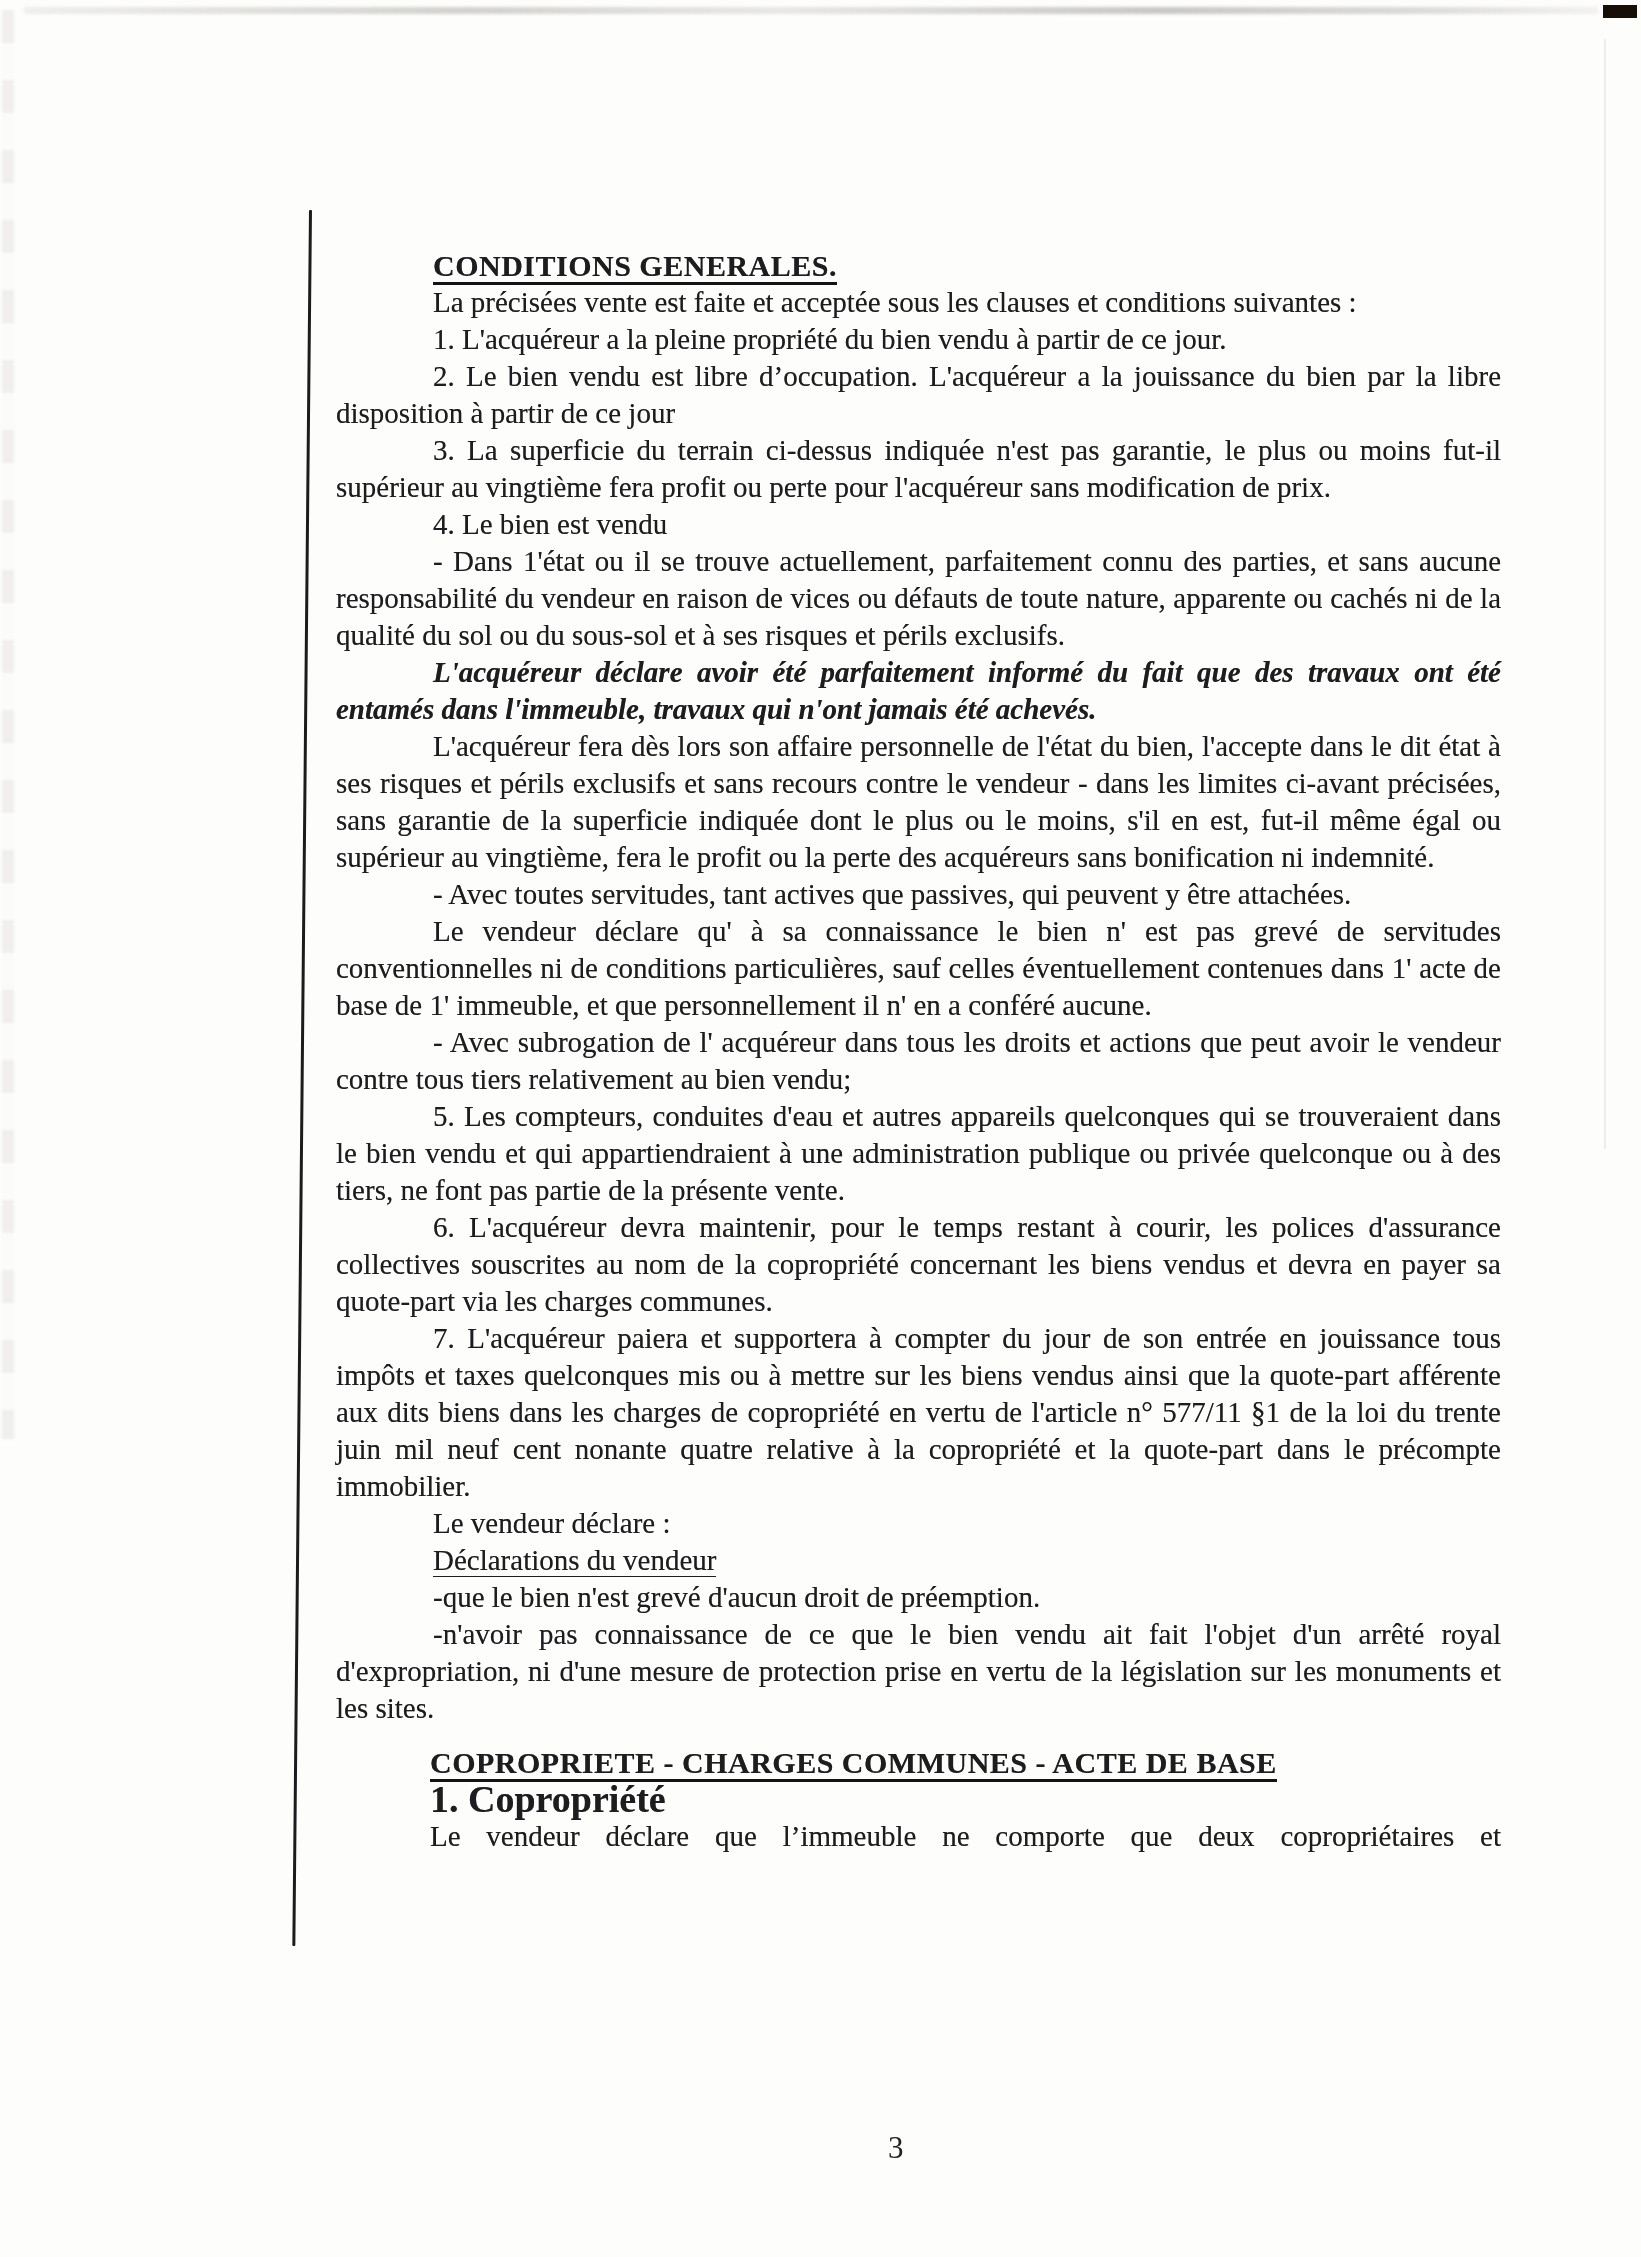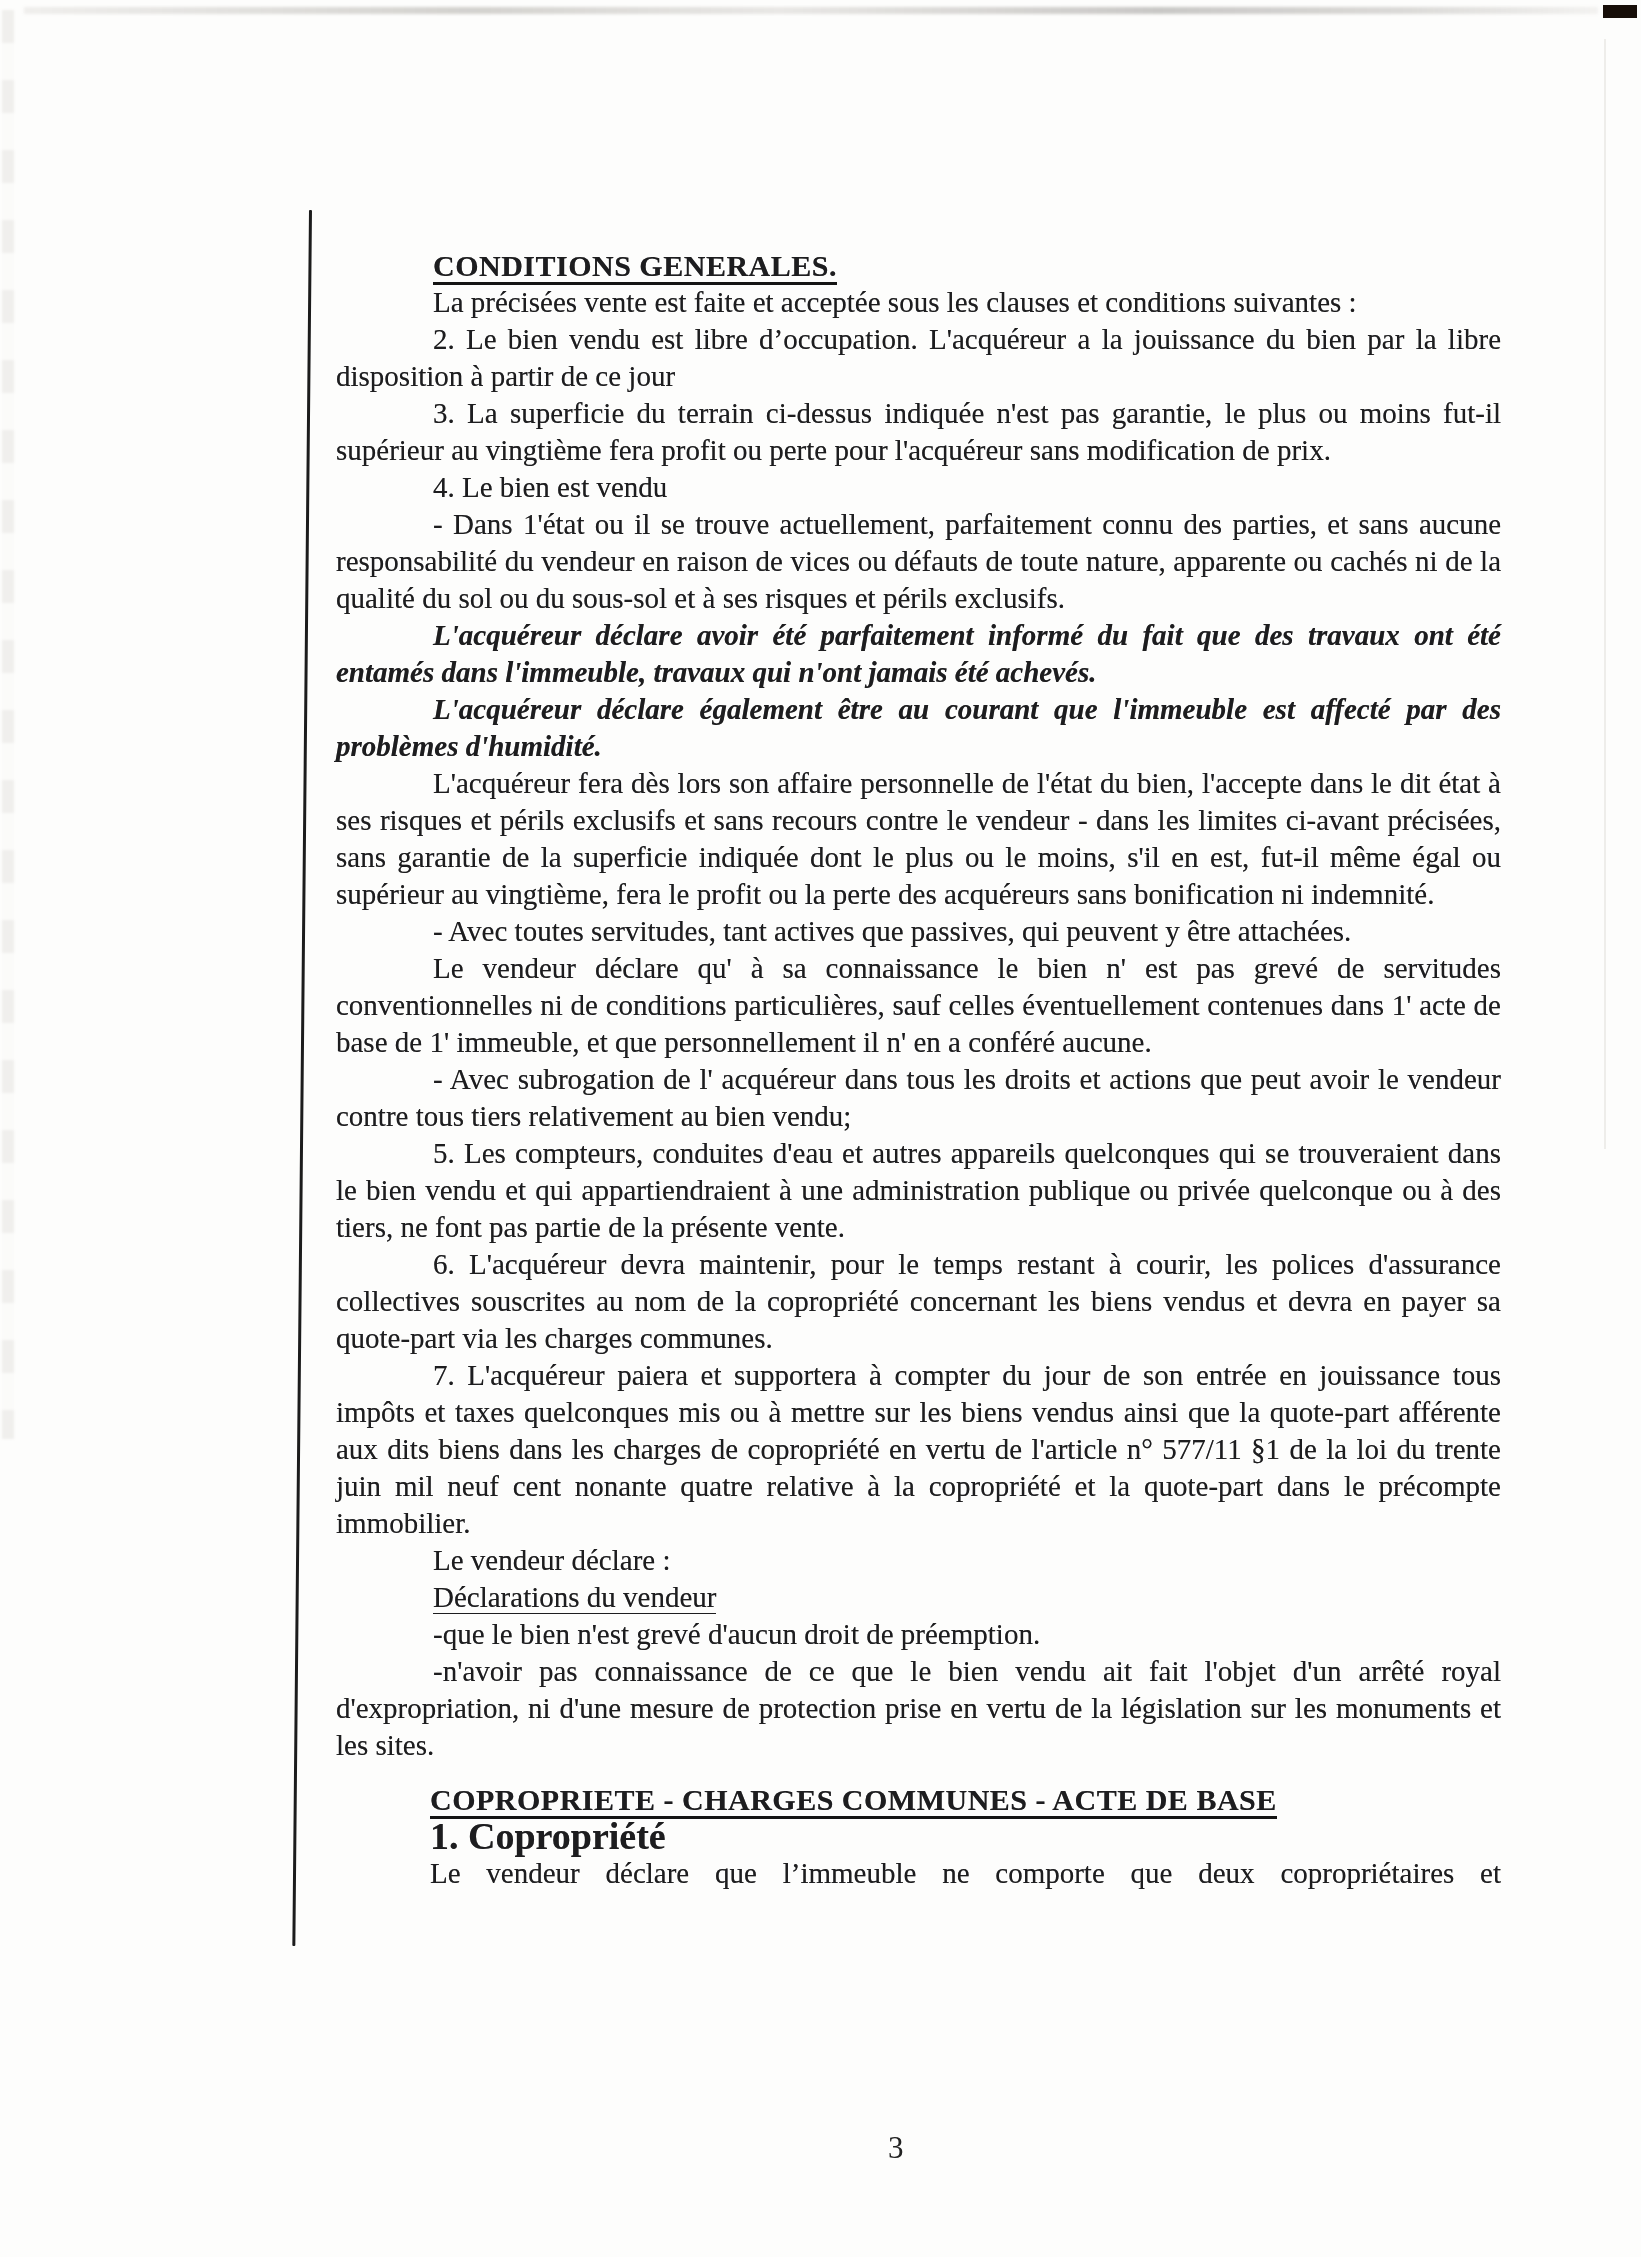--- a/index.html
+++ b/index.html
@@ -119,26 +119,26 @@
 
 <div class="topsmear"></div>
 <div class="cornermark"></div>
 <div class="leftstreak"></div>
 <div class="rightstreak"></div>
 <div class="vline"></div>
 
 <div class="doc">
   <p class="h1"><span class="ul-thick">CONDITIONS GENERALES.</span></p>
   <p>La précisées vente est faite et acceptée sous les clauses et conditions suivantes :</p>
+  <p>1. L'acquéreur a la pleine propriété du bien vendu à partir de ce jour.</p>
   <p>2. Le bien vendu est libre d’occupation. L'acquéreur a la jouissance du bien par la libre disposition à partir de ce jour</p>
   <p>3. La superficie du terrain ci-dessus indiquée n'est pas garantie, le plus ou moins fut-il supérieur au vingtième fera profit ou perte pour l'acquéreur sans modification de prix.</p>
   <p>4. Le bien est vendu</p>
   <p>- Dans 1'état ou il se trouve actuellement, parfaitement connu des parties, et sans aucune responsabilité du vendeur en raison de vices ou défauts de toute nature, apparente ou cachés ni de la qualité du sol ou du sous-sol et à ses risques et périls exclusifs.</p>
   <p class="bi">L'acquéreur déclare avoir été parfaitement informé du fait que des travaux ont été entamés dans l'immeuble, travaux qui n'ont jamais été achevés.</p>
-  <p class="bi">L'acquéreur déclare également être au courant que l'immeuble est affecté par des problèmes d'humidité.</p>
   <p>L'acquéreur fera dès lors son affaire personnelle de l'état du bien, l'accepte dans le dit état à ses risques et périls exclusifs et sans recours contre le vendeur - dans les limites ci-avant précisées, sans garantie de la superficie indiquée dont le plus ou le moins, s'il en est, fut-il même égal ou supérieur au vingtième, fera le profit ou la perte des acquéreurs sans bonification ni indemnité.</p>
   <p>- Avec toutes servitudes, tant actives que passives, qui peuvent y être attachées.</p>
   <p>Le vendeur déclare qu' à sa connaissance le bien n' est pas grevé de servitudes conventionnelles ni de conditions particulières, sauf celles éventuellement contenues dans 1' acte de base de 1' immeuble, et que personnellement il n' en a conféré aucune.</p>
   <p>- Avec subrogation de l' acquéreur dans tous les droits et actions que peut avoir le vendeur contre tous tiers relativement au bien vendu;</p>
   <p>5. Les compteurs, conduites d'eau et autres appareils quelconques qui se trouveraient dans le bien vendu et qui appartiendraient à une administration publique ou privée quelconque ou à des tiers, ne font pas partie de la présente vente.</p>
   <p>6. L'acquéreur devra maintenir, pour le temps restant à courir, les polices d'assurance collectives souscrites au nom de la copropriété concernant les biens vendus et devra en payer sa quote-part via les charges communes.</p>
   <p>7. L'acquéreur paiera et supportera à compter du jour de son entrée en jouissance tous impôts et taxes quelconques mis ou à mettre sur les biens vendus ainsi que la quote-part afférente aux dits biens dans les charges de copropriété en vertu de l'article n° 577/11 §1 de la loi du trente juin mil neuf cent nonante quatre relative à la copropriété et la quote-part dans le précompte immobilier.</p>
   <p>Le vendeur déclare :</p>
   <p><span class="ul-thin">Déclarations du vendeur</span></p>
   <p>-que le bien n'est grevé d'aucun droit de préemption.</p>

